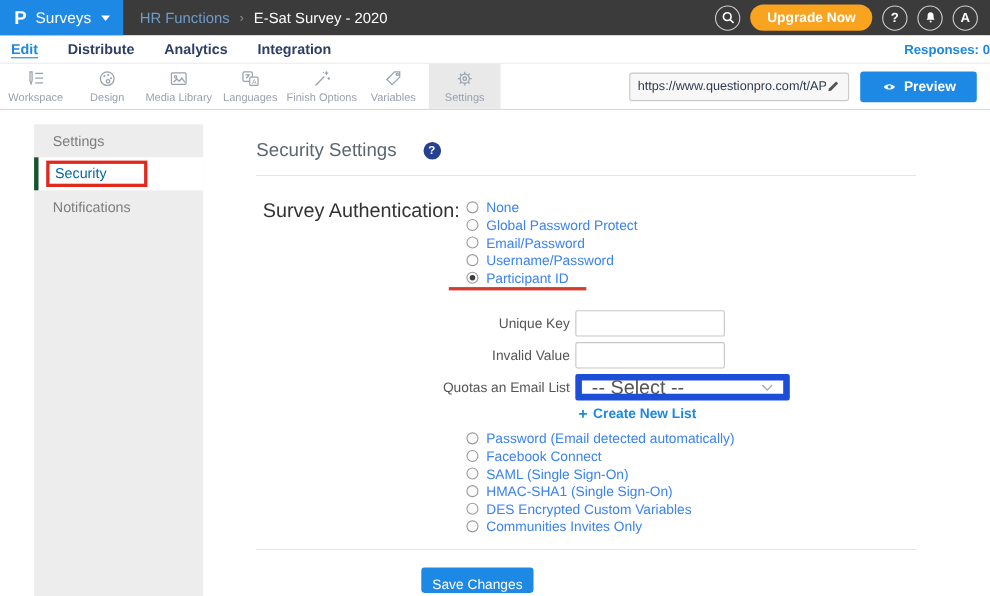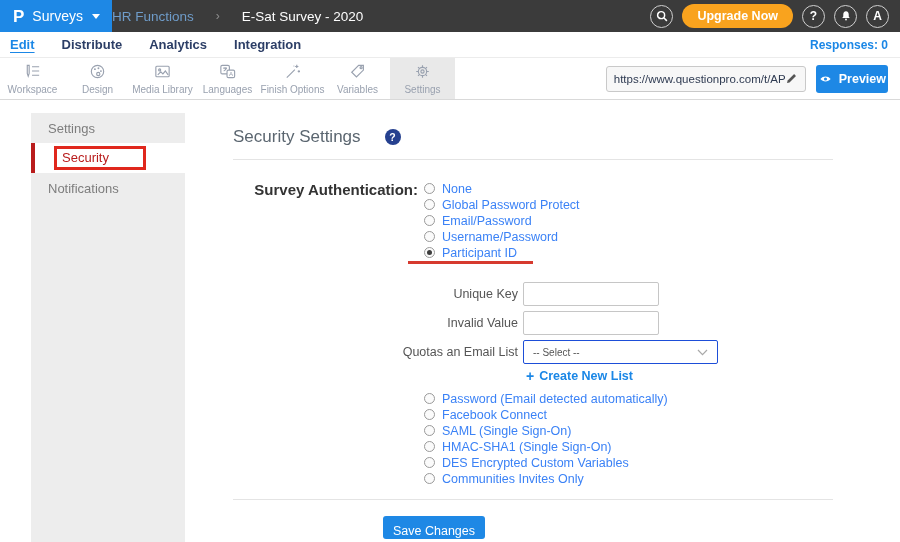--- a/index.html
+++ b/index.html
@@ -3,71 +3,71 @@
 <meta charset="utf-8">
 <style>
   * { margin:0; padding:0; box-sizing:border-box; }
   html,body { width:900px; height:542px; background:#fff; font-family:"Liberation Sans","DejaVu Sans",sans-serif; overflow:hidden; }
 
   
   .topbar { height:32px; background:#3b3b3b; display:flex; align-items:center; }
   .brand { width:112px; height:32px; background:#1e88e5; color:#fff; display:flex; align-items:center; padding-left:13px; gap:8px; font-size:14px; cursor:pointer; }
   .logo { font-weight:800; font-size:17px; line-height:1; }
   .caret { width:0; height:0; border-left:4px solid transparent; border-right:4px solid transparent; border-top:5px solid #fff; margin-left:1px; }
-  .crumbs { font-size:13.5px; display:flex; align-items:flex-start; gap:22px; }
+  .crumbs { margin-left:15px; font-size:13.5px; display:flex; align-items:flex-start; gap:9px; }
   .crumb-parent { color:#6f9cc9; cursor:pointer; }
   .crumb-sep { color:#8d8d8d; font-size:12px; }
   .crumb-current { color:#fdfdfd; }
   .top-actions { margin-left:auto; display:flex; align-items:center; gap:9px; padding-right:11px; }
   .circle-btn { width:23px; height:23px; border-radius:50%; border:1.5px solid #cfcfcf; color:#fff; display:flex; align-items:center; justify-content:center; font-size:12px; font-weight:bold; cursor:pointer; }
   .upgrade { height:24px; background:#f9a31e; border-radius:12px; color:#fff; font-size:12.5px; font-weight:bold; padding:0 15px; display:flex; align-items:center; cursor:pointer; }
 
   
   .nav-row { height:25px; display:flex; align-items:center; padding-left:10px; gap:27px; font-size:13px; font-weight:600; }
   .nav-tab { color:#2c3e66; cursor:pointer; }
   .nav-tab.active { color:#1b87e6; text-decoration:underline; text-underline-offset:3px; }
-  .responses { margin-left:auto; padding-right:12px; color:#1b87e6; font-size:12px; }
+  .responses { margin-left:auto; color:#1b87e6; font-size:12px; }
 
   
   .toolbar { height:43px; border-top:1px solid #ececec; border-bottom:1px solid #d9d9d9; display:flex; align-items:stretch; }
   .tb-item { width:65px; display:flex; flex-direction:column; align-items:center; justify-content:center; gap:3px; color:#99a1af; font-size:10px; cursor:pointer; }
   .tb-item.active { background:#e9e9e9; }
   .tb-item svg { stroke:#99a1af; fill:none; stroke-width:1.2; }
   .url-wrap { margin-left:auto; display:flex; align-items:center; gap:10px; padding-right:12px; }
   .url-box { width:200px; height:26px; background:#f7f7f7; border:1px solid #c9c9c9; border-radius:3px; display:flex; align-items:center; padding:0 7px; font-size:11.5px; color:#2f3b52; }
   .url-text { flex:1; overflow:hidden; white-space:nowrap; }
-  .preview-btn { height:28px; background:#1e88e5; color:#fff; border-radius:3px; font-size:12.5px; font-weight:600; display:flex; gap:6px; align-items:center; padding:0 2px; cursor:pointer; }
+  .preview-btn { height:28px; background:#1e88e5; color:#fff; border-radius:3px; font-size:12.5px; font-weight:600; display:flex; gap:6px; align-items:center; padding:0 19px; cursor:pointer; }
 
   
   .content { position:relative; height:442px; background:#fff; }
   .sidebar { position:absolute; left:31px; top:13px; bottom:0; width:154px; background:#ededed; font-size:13px; color:#7d7d7d; }
   .side-item { height:30px; display:flex; align-items:center; padding-left:17px; cursor:pointer; }
-  .side-item.active { background:#fff; border-left:4px solid #b91c1c; padding-left:16px; color:#b91c1c; }
+  .side-item.active { background:#fff; border-left:4px solid #14532d; padding-left:4px; color:#0369a1; }
   .red-box { border:3px solid #e0281d; padding:1px 5px 2px 5px; width:92px; margin-left:3px; }
 
   .main { position:absolute; left:185px; top:13px; right:35px; bottom:0; background:#fff; padding:14px 0 0 48px; }
   .title-row { display:flex; align-items:center; gap:24px; }
   .page-title { font-size:17px; color:#5b6670; }
   .help-circle { width:16px; height:16px; border-radius:50%; background:#25408f; color:#fff; font-size:10.5px; font-weight:bold; display:flex; align-items:center; justify-content:center; cursor:pointer; }
   .divider { width:600px; height:1px; background:#e4e4e4; margin-top:12px; }
 
   .auth-row { display:flex; margin-top:21px; }
-  .auth-label { width:185px; text-align:right; font-size:15px; font-weight:bold; color:#333; }
+  .auth-label { width:185px; text-align:right; font-size:18px; font-weight:normal; color:#333; }
   .radio-group { margin-left:6px; }
   .radio-row { display:flex; align-items:center; height:15px; margin-bottom:1px; font-size:12.5px; color:#3b82f6; cursor:pointer; }
   .radio { width:11px; height:11px; min-width:11px; border:1px solid #9a9a9a; border-radius:50%; margin-right:7px; background:#fbfbfb; display:flex; align-items:center; justify-content:center; }
   .dot { width:5px; height:5px; border-radius:50%; background:transparent; }
   .checked .dot { background:#3d3d3d; }
   .red-underline { width:125px; height:3px; background:#d63a2f; margin-left:-16px; }
 
   .fields { margin-top:18px; }
   .field-row { display:flex; align-items:center; margin-bottom:5px; }
   .field-label { width:290px; text-align:right; font-size:12.5px; color:#555; padding-right:5px; }
   .text-input { width:136px; height:24px; border:1px solid #c6c6c6; border-radius:2px; background:#fff; font-size:12.5px; padding:0 6px; color:#333; outline:none; }
-  .select-box { width:195px; height:24px; border:1px solid #1d4ed8; border-radius:2px; display:flex; align-items:center; justify-content:space-between; padding:0 9px; font-size:10px; color:#555; background:#fff; cursor:pointer; }
+  .select-box { width:195px; height:24px; border:6px solid #1d4ed8; border-radius:2px; display:flex; align-items:center; justify-content:space-between; padding:0 9px; font-size:18px; color:#555; background:#fff; cursor:pointer; }
   .create-row { margin-left:293px; margin-top:4px; height:14px; display:flex; align-items:center; gap:5px; font-size:12.5px; font-weight:600; color:#1b87e6; cursor:pointer; }
   .plus { font-size:14px; font-weight:bold; line-height:1; }
   .group-b { margin-left:191px; margin-top:8px; }
   .divider2 { margin-top:13px; }
   .save-row { margin-top:16px; margin-left:150px; }
   .save-btn { min-width:72px; height:23px; background:#1e88e5; color:#ffffff; border:none; border-radius:3px; font-size:12.5px; font-family:inherit; padding:8px 10px; cursor:pointer; }
 </style>
 </head>
 <body>
 

